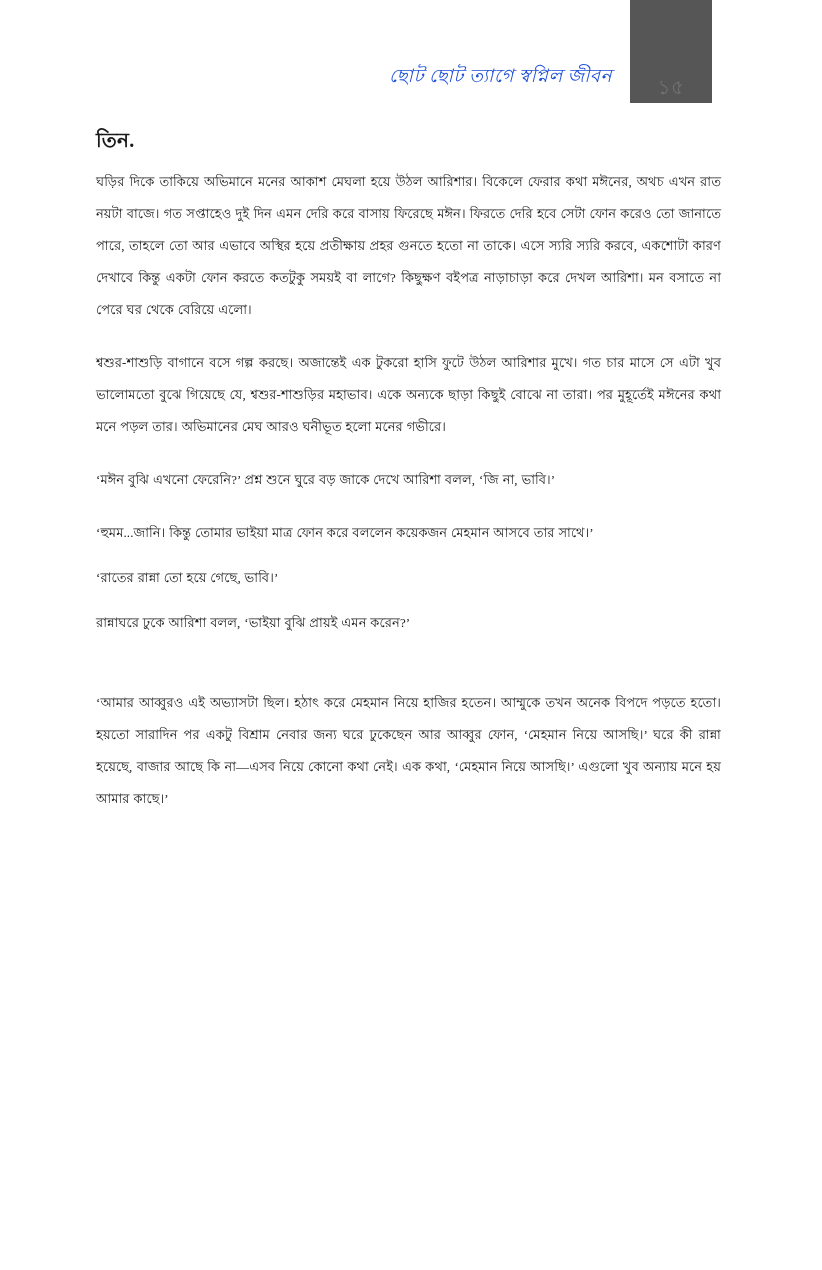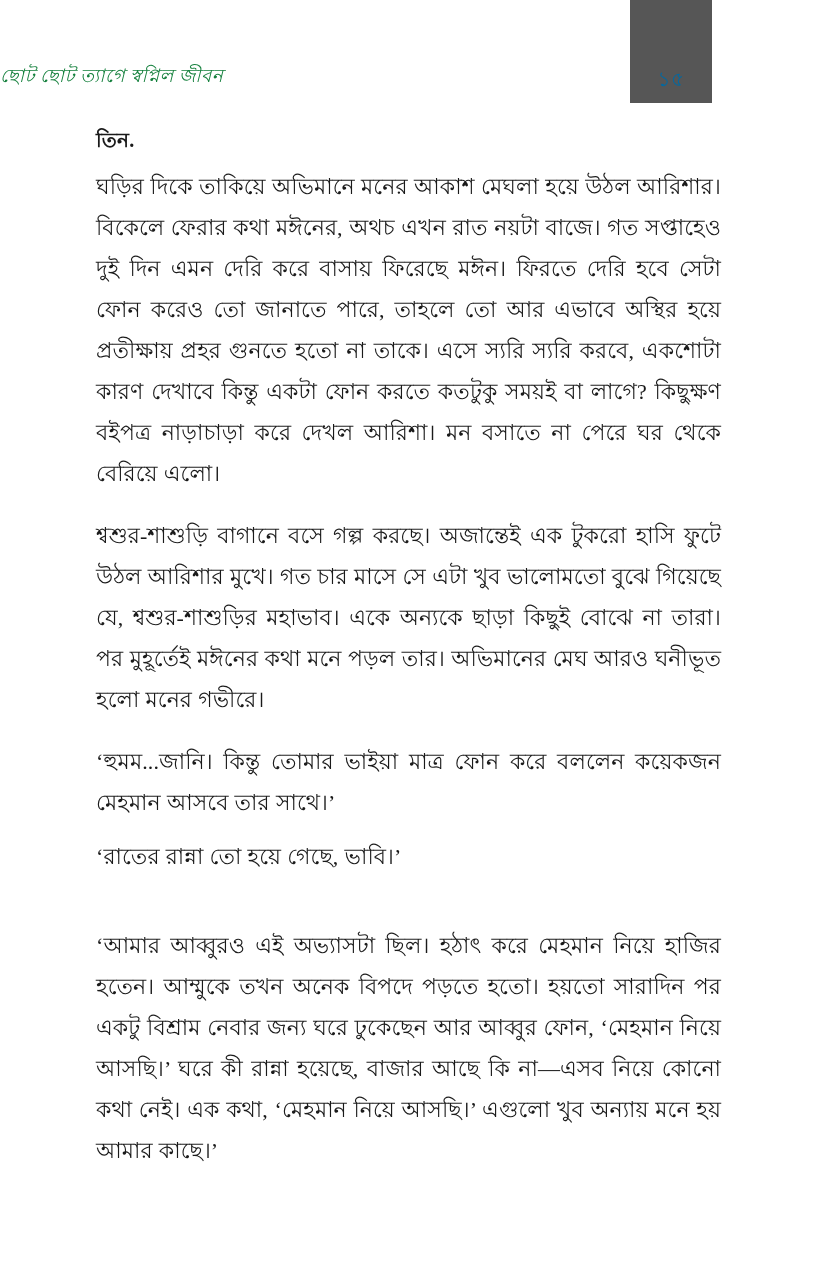--- a/index.html
+++ b/index.html
@@ -22,66 +22,66 @@
   .page-number-block {
     position: absolute;
     top: 0;
     left: 630px;
     width: 82px;
     height: 103px;
     background: #565656;
   }
   .page-number {
     position: absolute;
-    top: 0;
+    top: 8px;
     left: 630px;
     width: 82px;
     height: 103px;
     display: flex;
     align-items: flex-end;
     justify-content: center;
     padding-bottom: 14px;
     box-sizing: border-box;
-    color: #0369a1;
+    color: #737373;
     font-size: 20px;
     letter-spacing: 0.5px;
     line-height: 1;
   }
   .running-head {
     position: absolute;
     top: 62px;
     left: 0;
     width: 612px;
-    text-align: left;
+    text-align: right;
     font-style: italic;
     font-size: 18.5px;
     letter-spacing: 0.4px;
-    color: #15803d;
+    color: #1d4ed8;
   }
 
   
   .content {
     position: absolute;
     top: 128px;
     left: 96px;
     width: 625px;
   }
 
   .section-heading {
     font-weight: bold;
     font-size: 20px;
     line-height: 1.2;
     margin: 0 0 14px 0;
     letter-spacing: 0.3px;
   }
 
   .para {
     margin: 0 0 21px 0;
-    font-size: 22px;
-    line-height: 41px;
+    font-size: 13px;
+    line-height: 32px;
     text-align: justify;
     text-justify: inter-word;
     letter-spacing: 0.1px;
     word-spacing: 0.5px;
   }
   .para.tight {
     margin-bottom: 13px;
   }
   .para:last-child {
     margin-bottom: 0;
@@ -96,18 +96,20 @@
   <div class="page-number-block"></div>
   <div class="page-number">১৫</div>
 
   <div class="running-head">ছোট ছোট ত্যাগে স্বপ্নিল জীবন</div>
 
   <div class="content">
     <div class="section-heading">তিন.</div>
 
     <p class="para">ঘড়ির দিকে তাকিয়ে অভিমানে মনের আকাশ মেঘলা হয়ে উঠল আরিশার। বিকেলে ফেরার কথা মঈনের, অথচ এখন রাত নয়টা বাজে। গত সপ্তাহেও দুই দিন এমন দেরি করে বাসায় ফিরেছে মঈন। ফিরতে দেরি হবে সেটা ফোন করেও তো জানাতে পারে, তাহলে তো আর এভাবে অস্থির হয়ে প্রতীক্ষায় প্রহর গুনতে হতো না তাকে। এসে স্যরি স্যরি করবে, একশোটা কারণ দেখাবে কিন্তু একটা ফোন করতে কতটুকু সময়ই বা লাগে? কিছুক্ষণ বইপত্র নাড়াচাড়া করে দেখল আরিশা। মন বসাতে না পেরে ঘর থেকে বেরিয়ে এলো।</p>
     <p class="para">শ্বশুর-শাশুড়ি বাগানে বসে গল্প করছে। অজান্তেই এক টুকরো হাসি ফুটে উঠল আরিশার মুখে। গত চার মাসে সে এটা খুব ভালোমতো বুঝে গিয়েছে যে, শ্বশুর-শাশুড়ির মহাভাব। একে অন্যকে ছাড়া কিছুই বোঝে না তারা। পর মুহূর্তেই মঈনের কথা মনে পড়ল তার। অভিমানের মেঘ আরও ঘনীভূত হলো মনের গভীরে।</p>
+    <p class="para">‘মঈন বুঝি এখনো ফেরেনি?’ প্রশ্ন শুনে ঘুরে বড় জাকে দেখে আরিশা বলল, ‘জি না, ভাবি।’</p>
     <p class="para tight">‘হুমম...জানি। কিন্তু তোমার ভাইয়া মাত্র ফোন করে বললেন কয়েকজন মেহমান আসবে তার সাথে।’</p>
     <p class="para tight">‘রাতের রান্না তো হয়ে গেছে, ভাবি।’</p>
+    <p class="para tight">রান্নাঘরে ঢুকে আরিশা বলল, ‘ভাইয়া বুঝি প্রায়ই এমন করেন?’</p>
     <p class="para">‘আমার আব্বুরও এই অভ্যাসটা ছিল। হঠাৎ করে মেহমান নিয়ে হাজির হতেন। আম্মুকে তখন অনেক বিপদে পড়তে হতো। হয়তো সারাদিন পর একটু বিশ্রাম নেবার জন্য ঘরে ঢুকেছেন আর আব্বুর ফোন, ‘মেহমান নিয়ে আসছি।’ ঘরে কী রান্না হয়েছে, বাজার আছে কি না—এসব নিয়ে কোনো কথা নেই। এক কথা, ‘মেহমান নিয়ে আসছি।’ এগুলো খুব অন্যায় মনে হয় আমার কাছে।’</p>
   </div>
 
 </div>
 
 </body></html>

